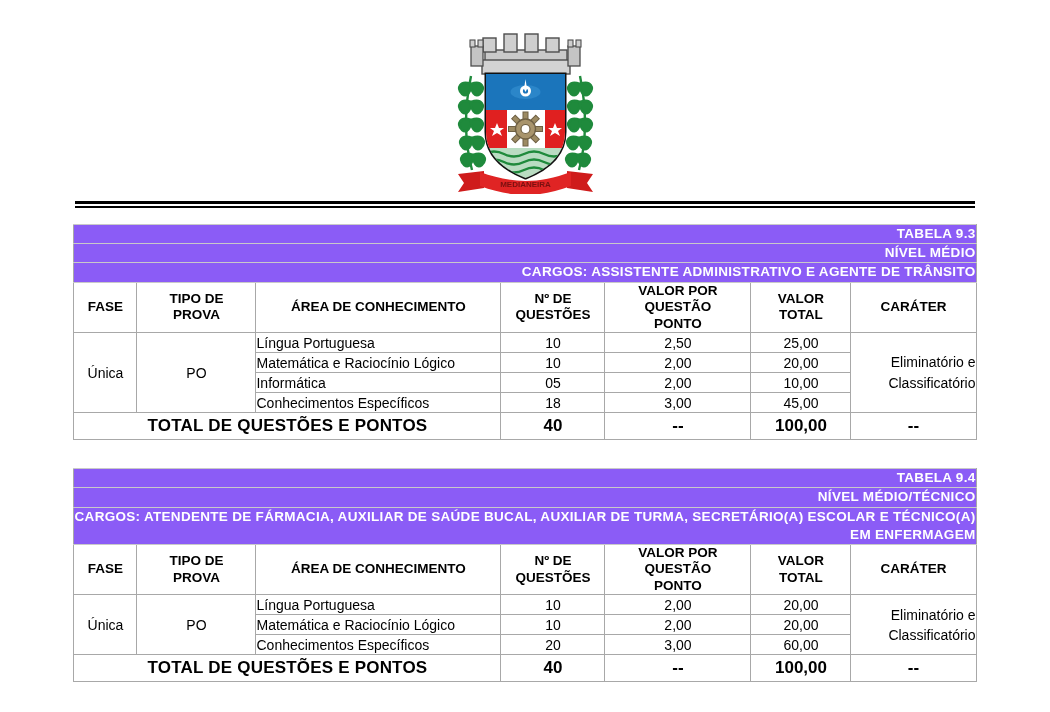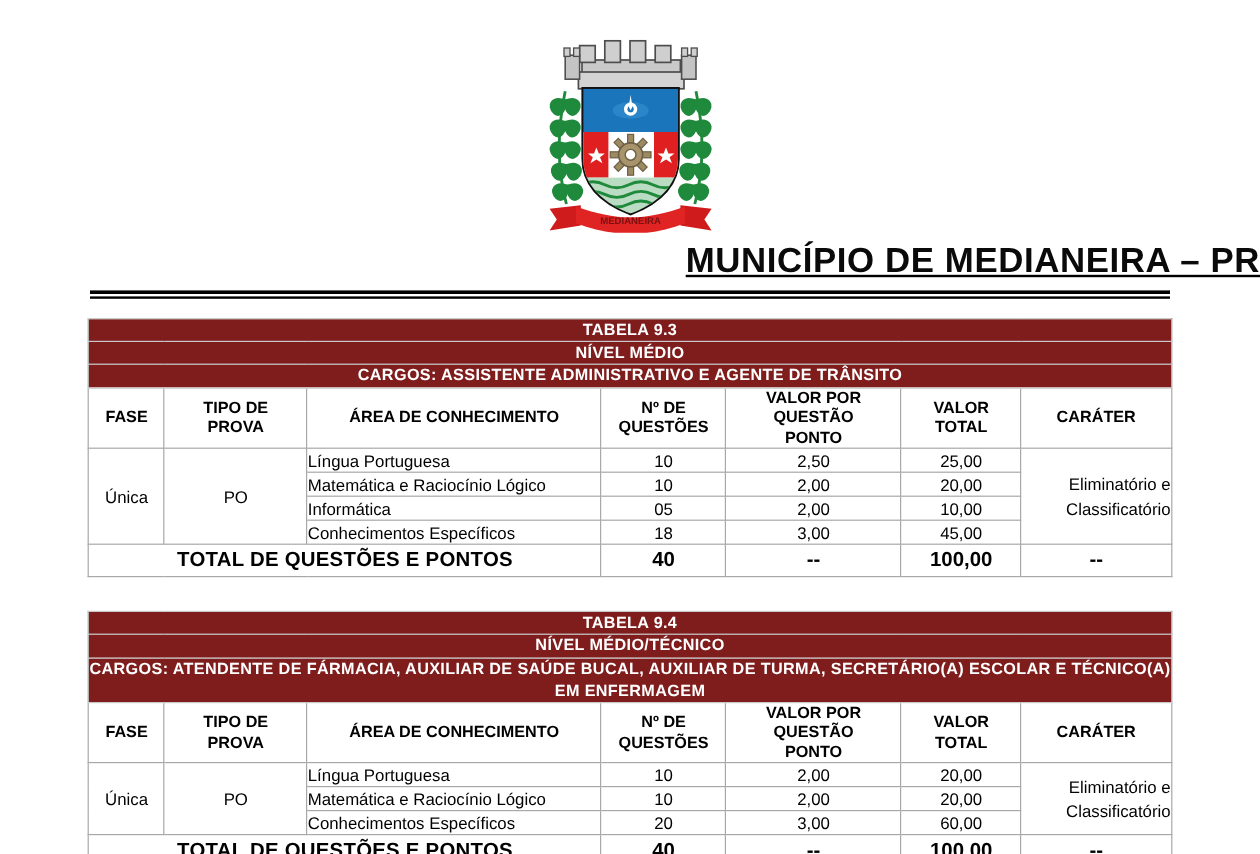--- a/index.html
+++ b/index.html
@@ -12,22 +12,21 @@
     height: 712px;
     font-family: "Liberation Sans", sans-serif;
     color: #000000;
     overflow: hidden;
     position: relative;
   }
 
   
   .header {
     width: 100%;
-    text-align: right;
-    text-decoration: underline;
+    text-align: left;
   }
   .crest-wrap {
     padding-top: 22px;
     display: flex;
     justify-content: center;
   }
   .crest {
     display: block;
   }
   .org-title {
@@ -59,24 +58,24 @@
     border-collapse: collapse;
     table-layout: fixed;
     background: #fff;
   }
   .tbl td, .tbl th {
     border: 1px solid #a8a8a8;
     padding: 0;
   }
 
   .band {
-    background: #7f1d1d;
+    background: #8b5cf6;
     color: #ffffff;
     font-weight: bold;
-    text-align: center;
+    text-align: right;
     font-size: 13.5px;
     letter-spacing: 0.3px;
     border: 1px solid #c9c9c9 !important;
     border-left: 1px solid #a8a8a8 !important;
     border-right: 1px solid #a8a8a8 !important;
     line-height: 1.35;
   }
   .band-row-1 { padding: 4px 0 3px 0; }
   .band-row-2 { padding: 3px 0 3px 0; }
   .band-row-3 { padding: 3px 6px 4px 6px; }
@@ -226,21 +225,20 @@
 
       <g>
         <path d="M20 152 L46 149 L46 166 L20 170 L26 161 Z" fill="#cf1b1b"></path>
         <path d="M155 152 L129 149 L129 166 L155 170 L149 161 Z" fill="#cf1b1b"></path>
         <path d="M42 150 C75 162 100 162 133 150 L133 164 C100 176 75 176 42 164 Z" fill="#e02424"></path>
         <text x="87.5" y="165" font-family="Liberation Sans, sans-serif" font-size="8" font-weight="bold" fill="#7a1010" text-anchor="middle">MEDIANEIRA</text>
       </g>
     </svg>
   </div>
 
-  <div class="org-title">MUNICÍPIO DE MEDIANEIRA – PR</div>
 
   <div class="rule-wrap">
     <div class="rule-thick"></div>
     <div class="rule-gap"></div>
     <div class="rule-thin"></div>
   </div>
 </div>
 
 <table class="tbl" style="margin-top:16px;">
   <colgroup>

